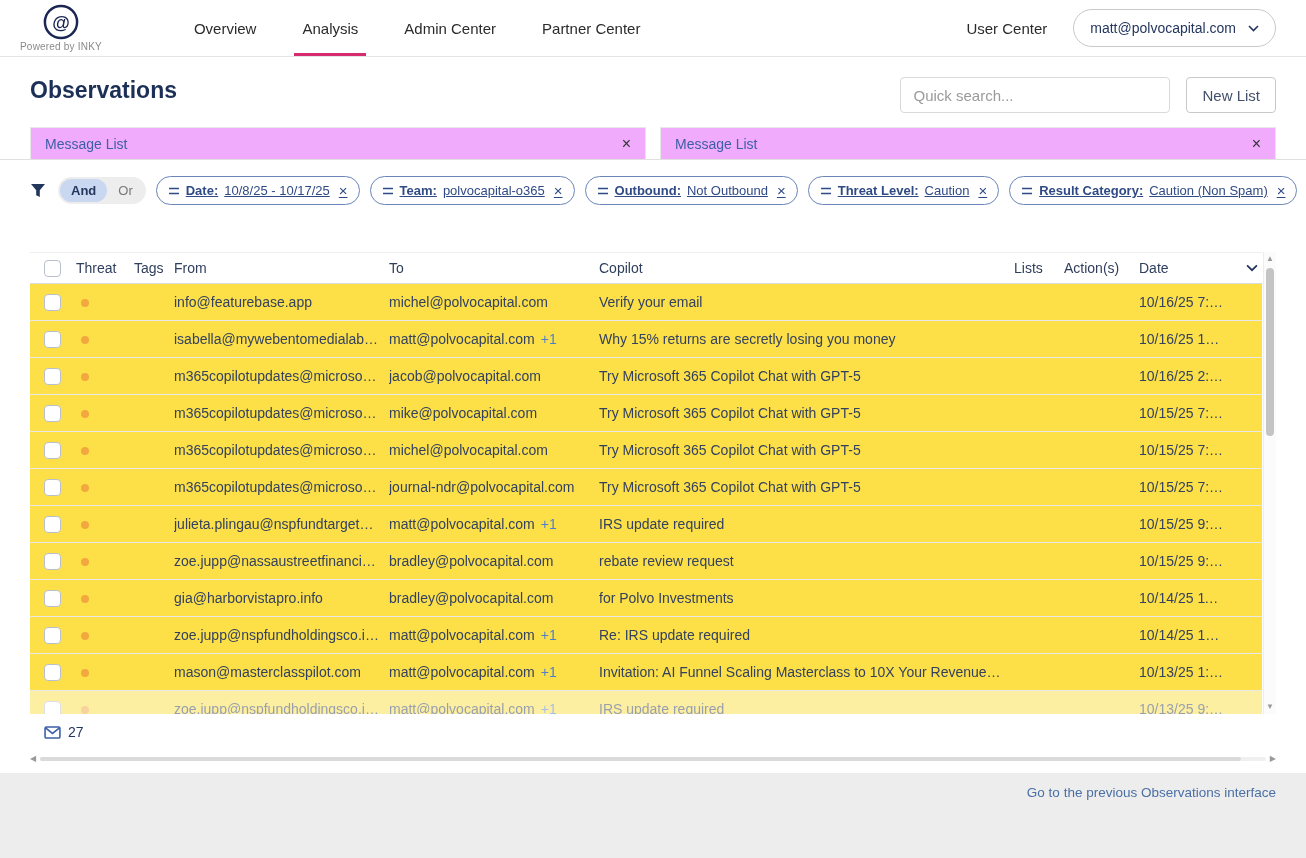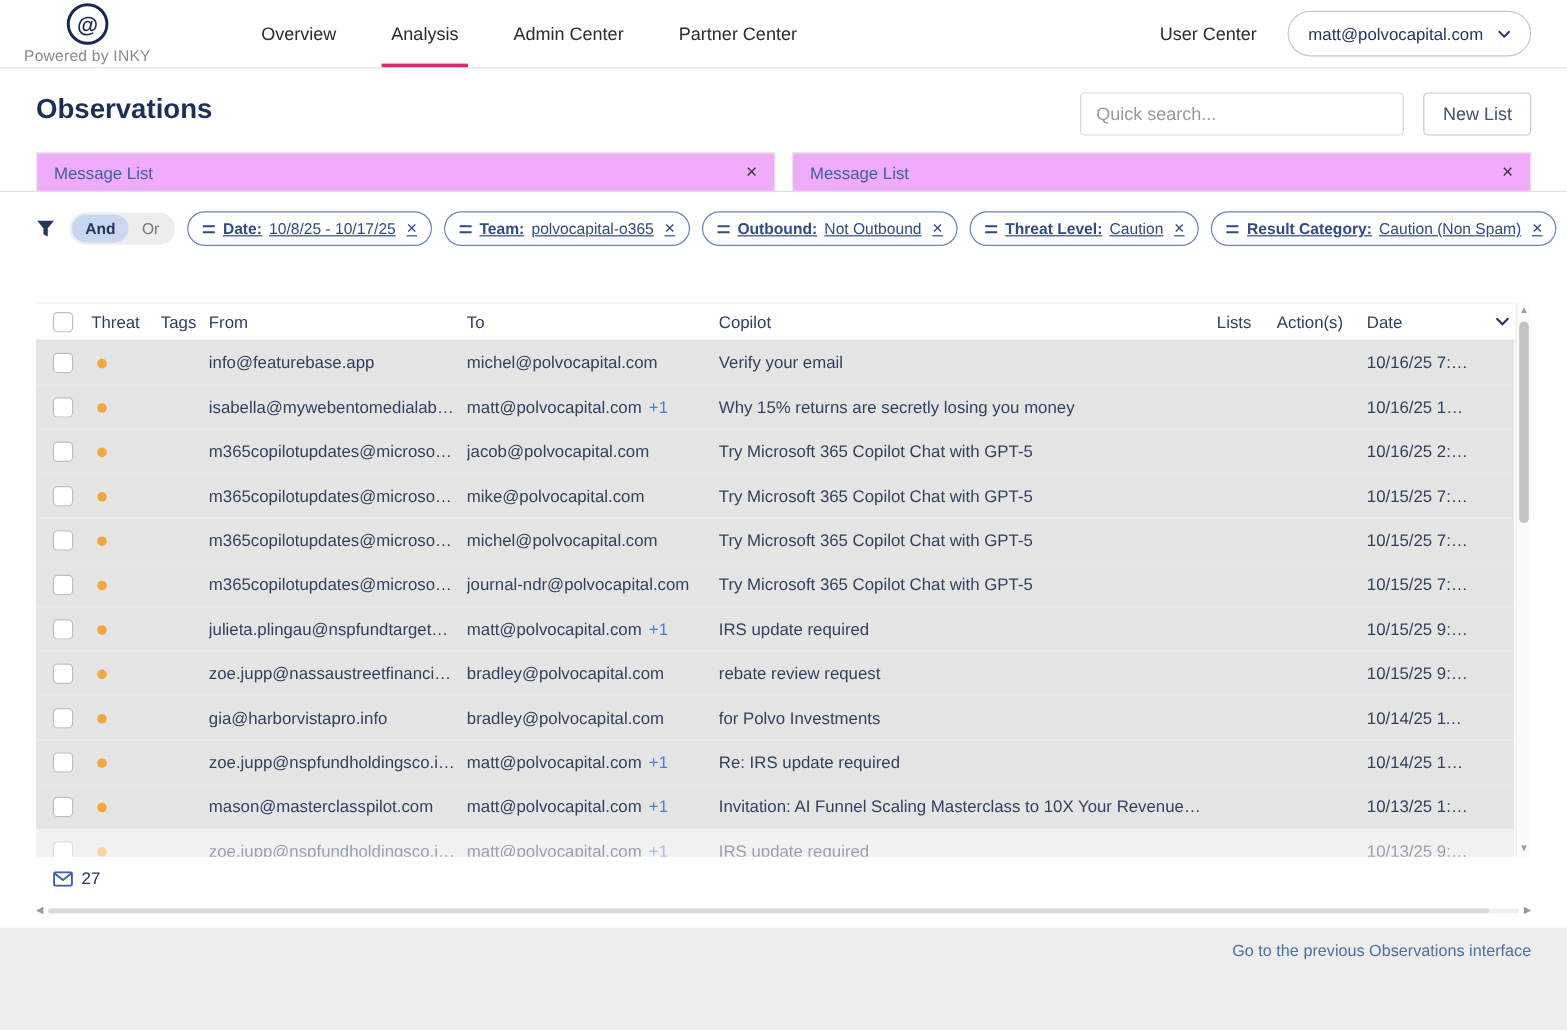--- a/index.html
+++ b/index.html
@@ -12,21 +12,21 @@
     overflow:hidden;
     color:#33415f;
   }
 
   
   .topbar {
     height:57px; background:#fff; border-bottom:1px solid #e4e4e4;
     display:flex; align-items:stretch; padding:0 30px 0 20px;
   }
   .logo-block { display:flex; flex-direction:column; align-items:center; justify-content:center; margin-right:88px; }
-  .powered { font-size:13px; color:#8a8a8a; margin-top:1px; letter-spacing:.2px; }
+  .powered { font-size:10px; color:#8a8a8a; margin-top:1px; letter-spacing:.2px; }
   .nav { display:flex; gap:38px; align-items:stretch; }
   .nav-item { font-size:15px; color:#2b2b2b; display:flex; align-items:center; position:relative; cursor:pointer; padding:0 4px; }
   .nav-item.active::after {
     content:""; position:absolute; left:-4px; right:-4px; bottom:0; height:3px;
     background:var(--accent,#d62b6f);
   }
   .topbar-right { margin-left:auto; display:flex; align-items:center; gap:26px; }
   .user-center { font-size:15px; color:#2b2b2b; cursor:pointer; }
   .account-pill {
     border:1px solid #c9c9c9; border-radius:19px; height:38px; padding:0 16px;
@@ -75,21 +75,21 @@
   .grid-row {
     display:grid;
     grid-template-columns:46px 58px 40px 215px 210px 1fr 50px 75px 95px 28px;
     align-items:center;
   }
   .thead {
     height:32px; border-top:1px solid #f0f0f0; border-bottom:1px solid #dcdcdc;
     color:#2f3e5c; font-size:14px; width:calc(100% - 14px);
   }
   .tbody { height:430px; overflow:hidden; width:calc(100% - 14px); }
-  .trow { height:37px; border-bottom:1px solid #e9e9e9; font-size:14px; color:#33415f; cursor:pointer; background:#e5e5e5; }
+  .trow { height:37px; border-bottom:1px solid #e9e9e9; font-size:14px; color:#33415f; cursor:pointer; background:#fde047; }
   .trow.faded { opacity:.5; }
   .cell { overflow:hidden; text-overflow:ellipsis; white-space:nowrap; padding-right:10px; }
   .c-check { padding-left:14px; }
   .checkbox {
     width:17px; height:17px; border:1.5px solid #b9c0cc; border-radius:4px;
     display:inline-block; background:#fff; cursor:pointer; vertical-align:middle;
   }
   .threat-dot {
     width:8px; height:8px; border-radius:50%; background:var(--threat-caution,#f2a83e);
     display:inline-block; margin-left:5px;

